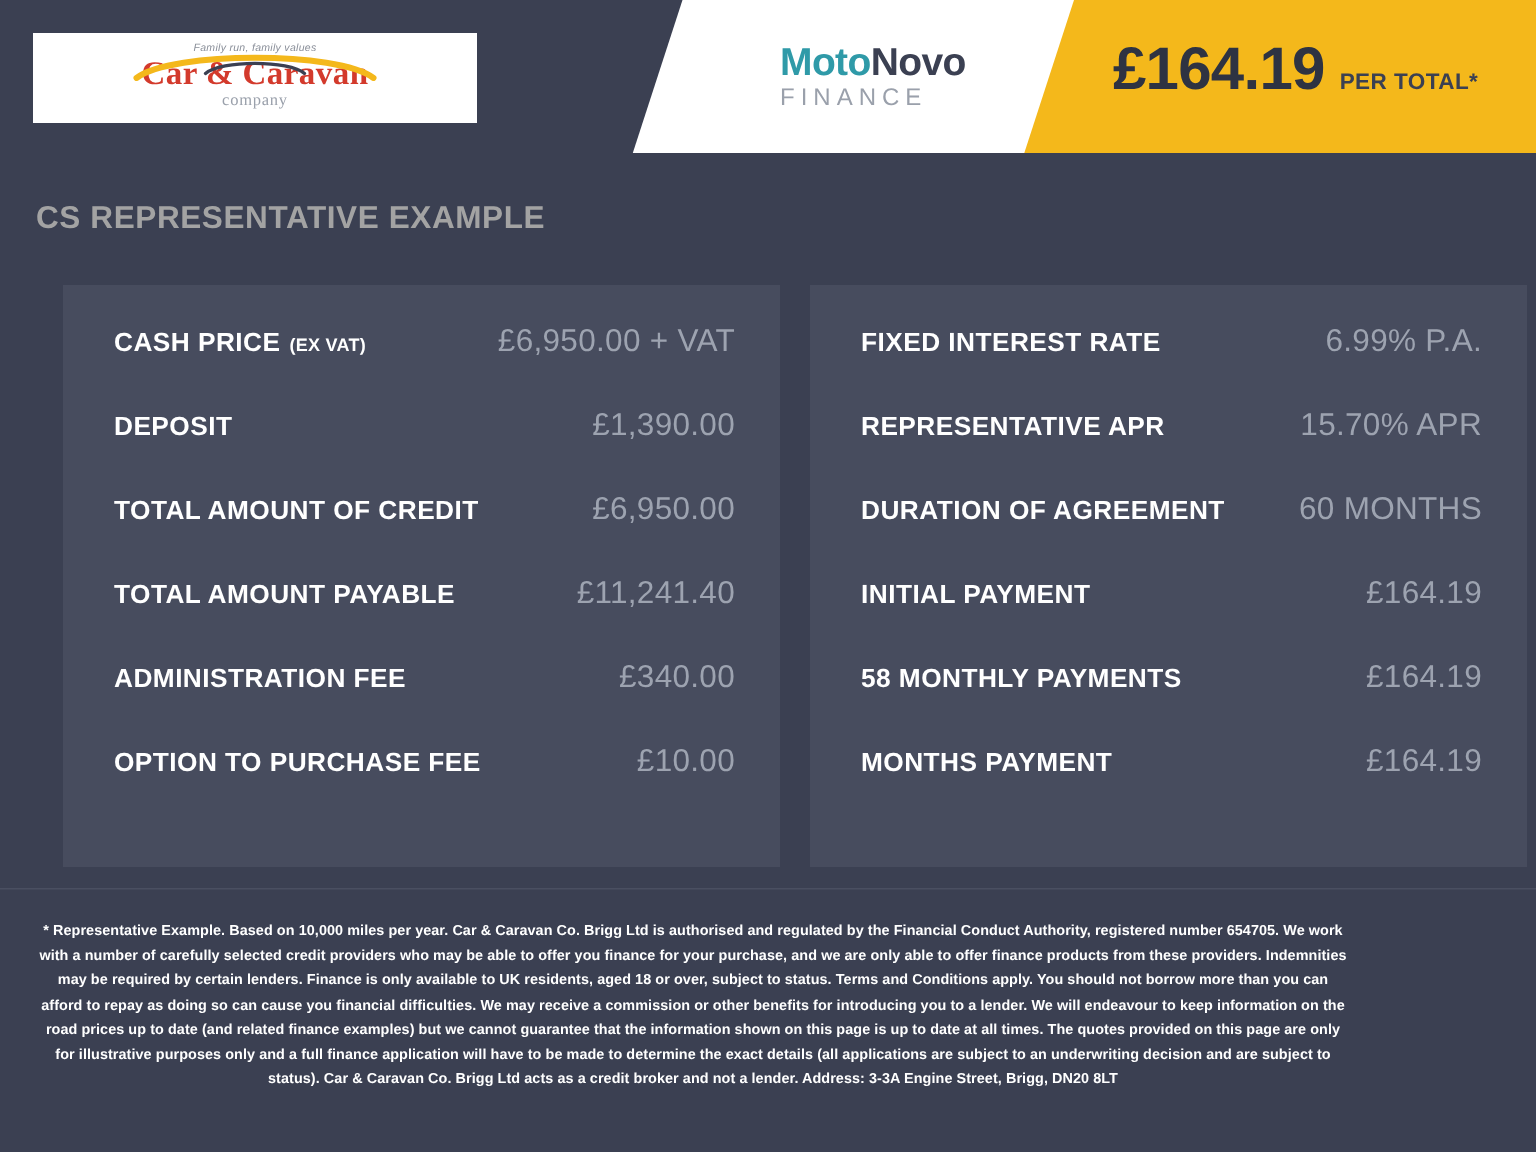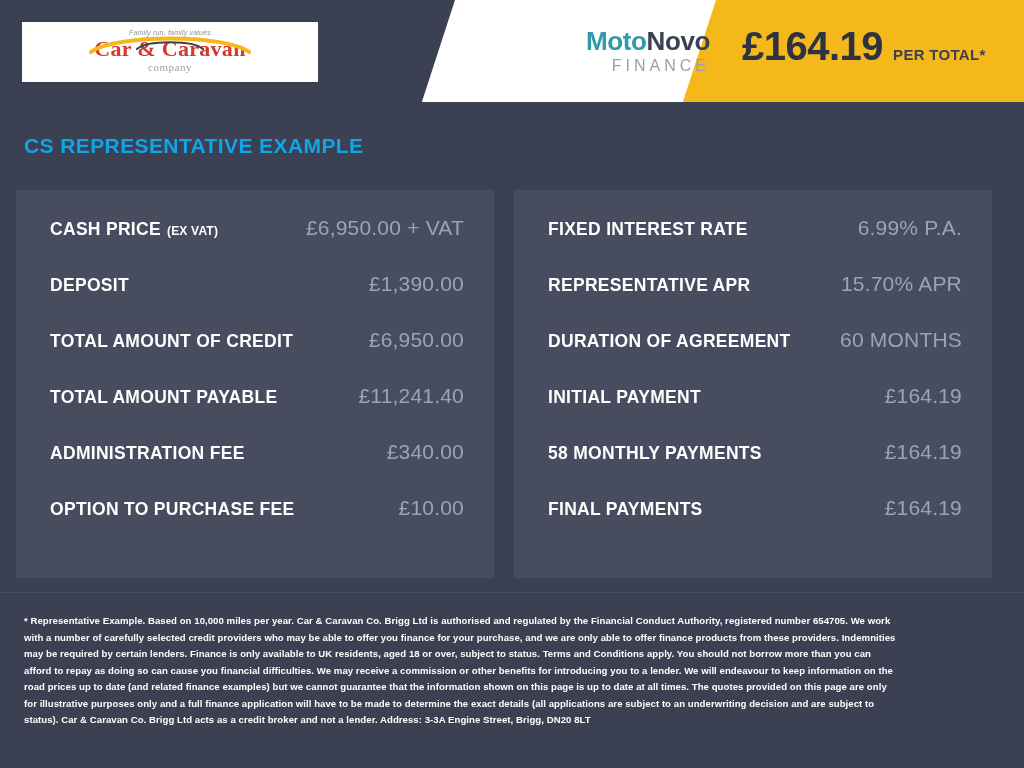--- a/index.html
+++ b/index.html
@@ -88,21 +88,21 @@
     color: #9aa0ab;
     letter-spacing: .5px;
     line-height: 1.4;
   }
 
   .lender-logo {
     position: absolute;
     top: 28px;
     left: 520px;
     width: 190px;
-    text-align: right;
+    text-align: left;
     line-height: 1;
   }
   .lender-name {
     font-size: 26px;
     font-weight: bold;
     letter-spacing: -0.4px;
   }
   .lender-moto { color: #2f9aa8; }
   .lender-novo { color: #3b4052; }
   .lender-sub {
@@ -133,29 +133,29 @@
     letter-spacing: .3px;
   }
 
   
   .section-title {
     position: absolute;
     top: 134px;
     left: 24px;
     font-size: 21px;
     font-weight: bold;
-    color: #0ea5e9;
+    color: #a3a3a3;
     letter-spacing: .4px;
   }
 
   
   .panels {
     position: absolute;
     top: 190px;
-    left: 16px;
+    left: 42px;
     width: 976px;
     display: flex;
     gap: 20px;
     text-align: center;
   }
   .panel {
     background: #474c5e;
     width: 478px;
     padding: 26px 30px 26px 34px;
   }
@@ -198,21 +198,21 @@
   }
   .disclaimer {
     position: absolute;
     top: 613px;
     left: 24px;
     width: 876px;
     font-size: 9.6px;
     line-height: 1.72;
     color: #ffffff;
     font-weight: bold;
-    text-align: left;
+    text-align: center;
     letter-spacing: .05px;
   }
 </style>
 </head>
 <body>
 
 <div class="page">
 
   <div class="header">
     <div class="header-white"></div>
@@ -285,21 +285,21 @@
       </div>
       <div class="row">
         <div class="row-label"><span>INITIAL PAYMENT</span></div>
         <div class="row-value">£164.19</div>
       </div>
       <div class="row">
         <div class="row-label"><span>58 MONTHLY PAYMENTS</span></div>
         <div class="row-value">£164.19</div>
       </div>
       <div class="row">
-        <div class="row-label"><span>FINAL PAYMENTS</span></div>
+        <div class="row-label"><span>MONTHS PAYMENT</span></div>
         <div class="row-value">£164.19</div>
       </div>
     </div>
 
   </div>
 
   <div class="divider"></div>
   <div class="disclaimer">* Representative Example. Based on 10,000 miles per year. Car &amp; Caravan Co. Brigg Ltd is authorised and regulated by the Financial Conduct Authority, registered number  654705. We work with a number of carefully selected credit providers who may be able to offer you finance for your purchase, and we are only able to offer finance products from these providers. Indemnities may be required by certain lenders. Finance is only available to UK residents, aged 18 or over, subject to status. Terms and Conditions apply. You should not borrow more than you can afford to repay as doing so can cause you financial difficulties. We may receive a commission or other benefits for introducing you to a lender. We will endeavour to keep information on the road prices up to date (and related finance examples) but we cannot guarantee that the information shown on this page is up to date at all times. The quotes provided on this page are only for illustrative purposes only and a full finance application will have to be made to determine the exact details (all applications are subject to an underwriting decision and are subject to status). Car &amp; Caravan Co. Brigg Ltd acts as a credit broker and not a lender. Address: 3-3A Engine Street, Brigg, DN20 8LT</div>
 
 </div>

